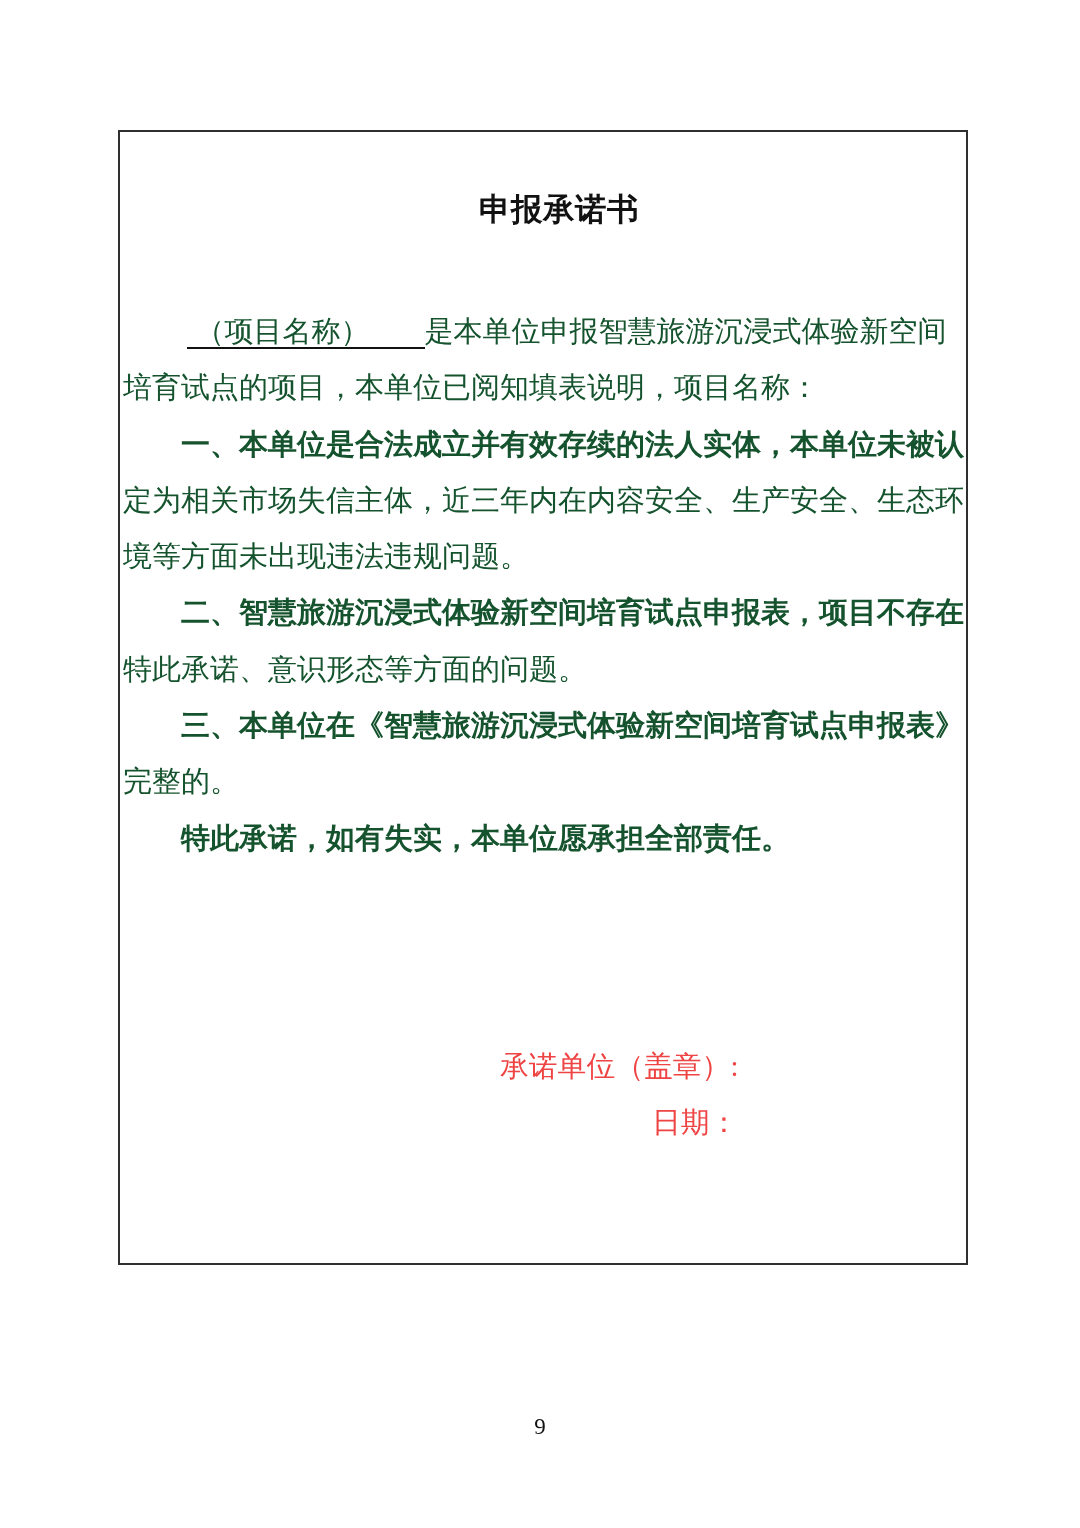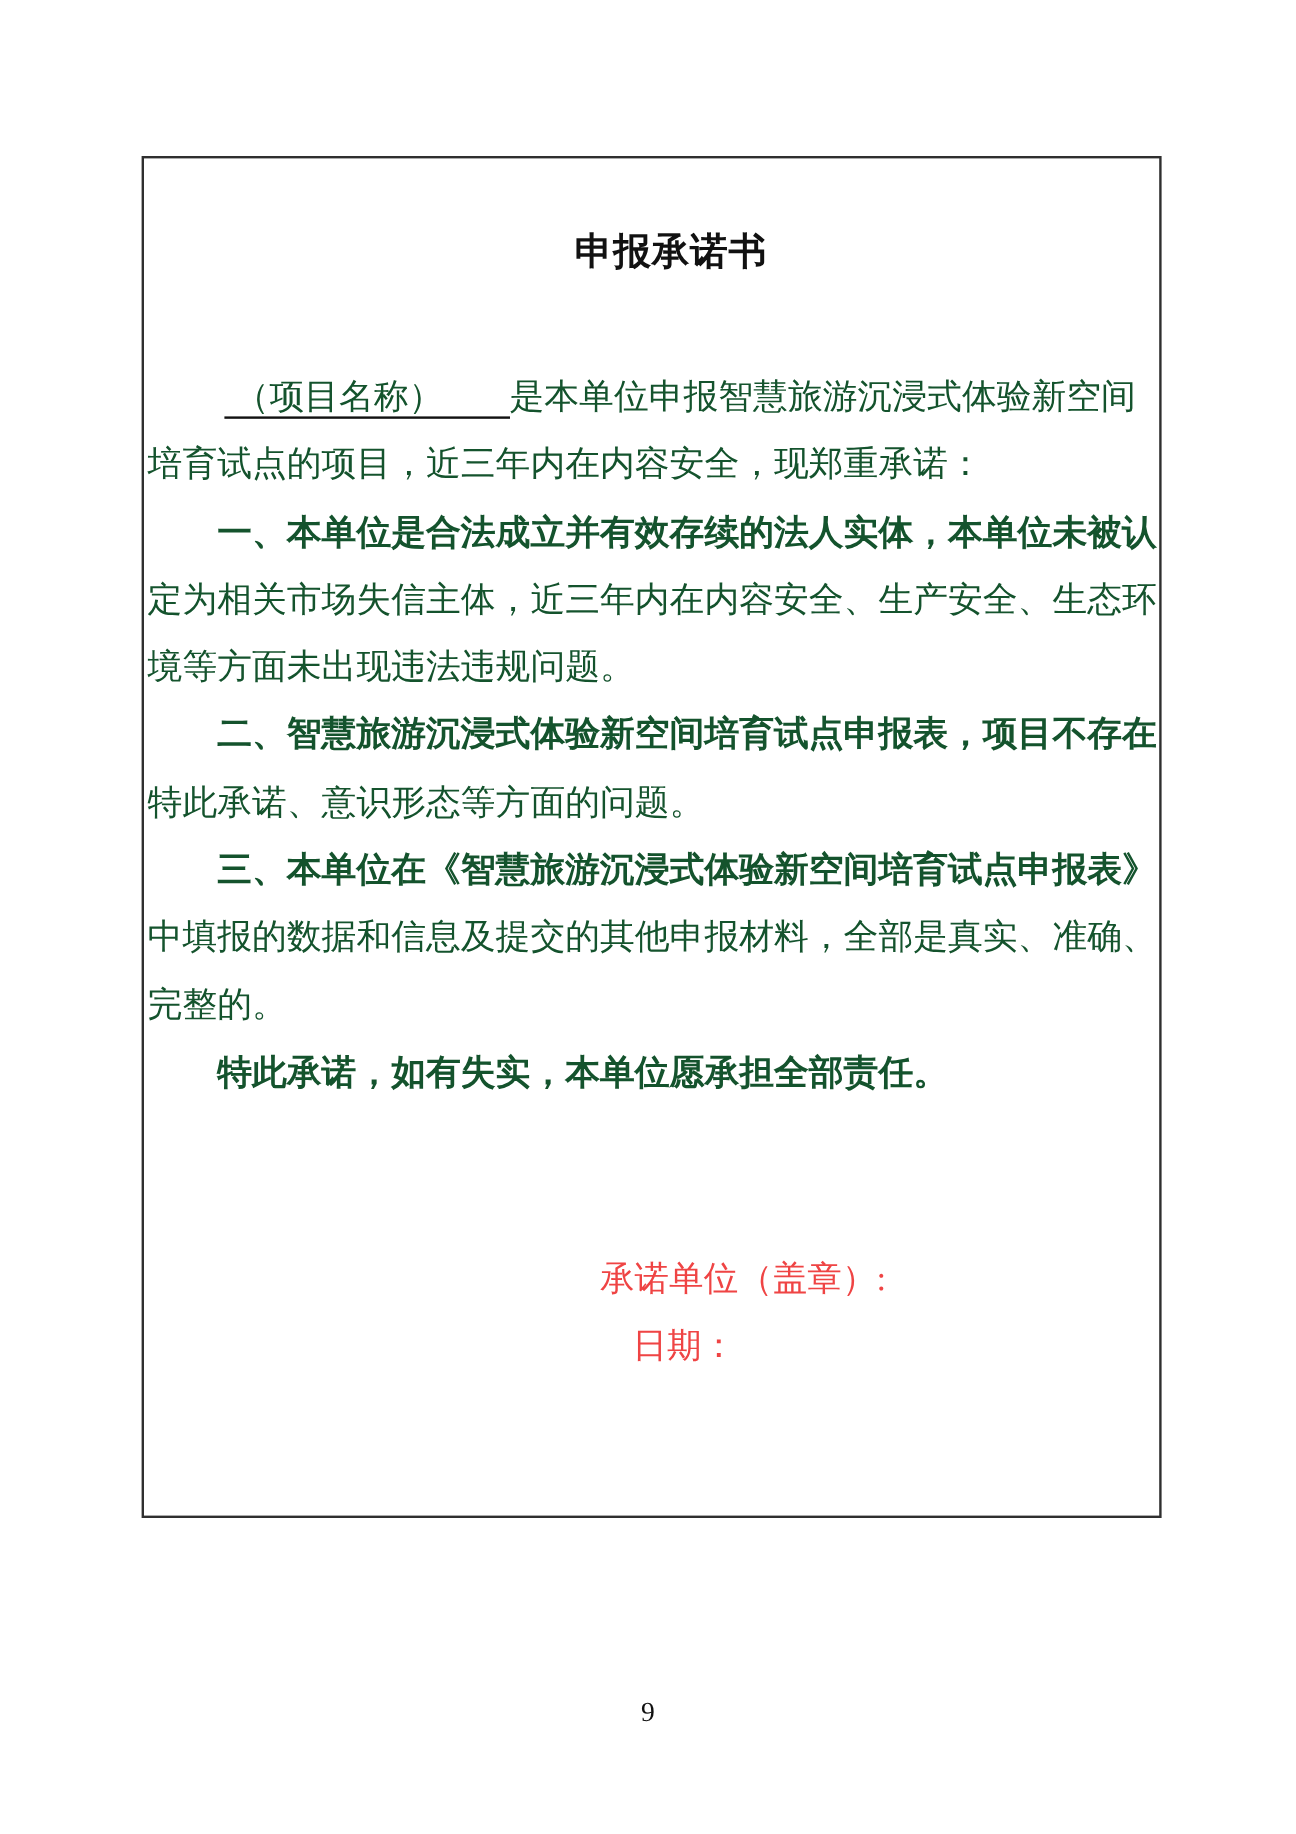--- a/index.html
+++ b/index.html
@@ -75,20 +75,21 @@
   .signature-block {
     position: absolute;
     left: 500px;
     top: 1038px;
     font-size: 28.8px;
     line-height: 56.3px;
     color: #ef4444;
   }
   .signature-date {
     margin-left: 27px;
+    text-align: right;
   }
   .page-number {
     position: absolute;
     left: 0;
     top: 1412px;
     width: 1080px;
     text-align: center;
     font-family: "Liberation Serif", "DejaVu Serif", serif;
     font-size: 23px;
     line-height: 30px;
@@ -103,31 +104,30 @@
   <div class="doc-frame"></div>
 
   <div class="doc-title">申报承诺书</div>
 
   <div class="doc-body">
 
     <div class="line">
       <span class="indent-space"></span><span class="underline-field"><span class="pad-pre"></span><span>（项目名称）</span><span class="pad-post"></span></span><span>是本单位申报智慧旅游沉浸式体验新空间</span>
     </div>
 
-    <div class="line">培育试点的项目，近三年内在内容安全，现郑重承诺：</div>
+    <div class="line">培育试点的项目，本单位已阅知填表说明，项目名称：</div>
 
     <div class="line indent">一、本单位是合法成立并有效存续的法人实体，本单位未被认</div>
     <div class="line">定为相关市场失信主体，近三年内在内容安全、生产安全、生态环</div>
     <div class="line">境等方面未出现违法违规问题。</div>
 
     <div class="line indent">二、智慧旅游沉浸式体验新空间培育试点申报表，项目不存在</div>
     <div class="line">特此承诺、意识形态等方面的问题。</div>
 
     <div class="line indent">三、本单位在《智慧旅游沉浸式体验新空间培育试点申报表》</div>
-    <div class="line">中填报的数据和信息及提交的其他申报材料，全部是真实、准确、</div>
     <div class="line">完整的。</div>
 
     <div class="line indent">特此承诺，如有失实，本单位愿承担全部责任。</div>
 
   </div>
 
   <div class="signature-block">
     <div class="line">承诺单位（盖章）:</div>
     <div class="line signature-date">日期：</div>
   </div>

